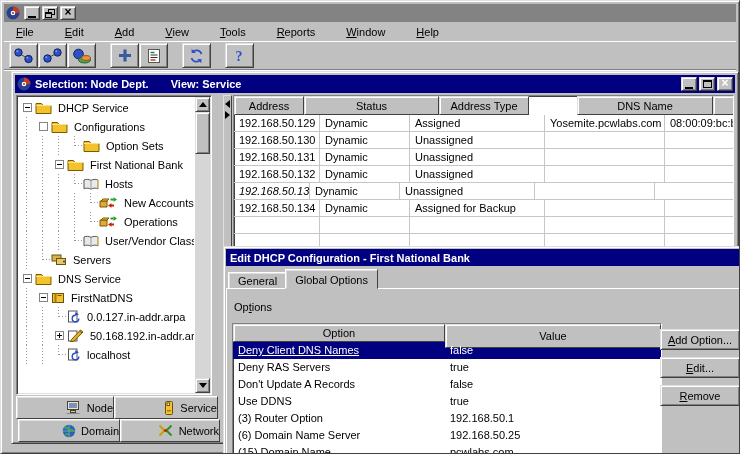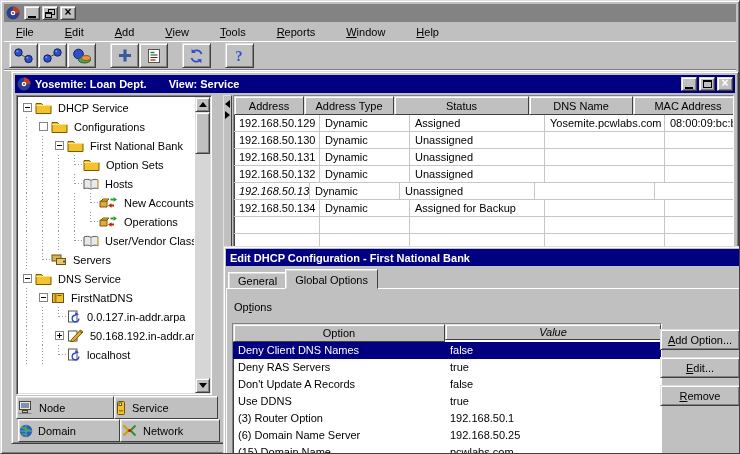--- a/index.html
+++ b/index.html
@@ -94,21 +94,21 @@
   .hcell{flex:none;display:flex;align-items:center;justify-content:center;height:19px;
     background:#c0c0c0;border:1px solid;border-color:#dfdfdf #404040 #404040 #dfdfdf;
     box-shadow:inset 1px 1px 0 #fff;overflow:hidden;white-space:nowrap;}
   .arow{display:flex;height:17px;}
   .acell{flex:none;height:17px;line-height:16px;padding-left:5px;overflow:hidden;white-space:nowrap;
     border-right:1px solid #c6c6c6;border-bottom:1px solid #c6c6c6;}
 
   
   .view-tabs{position:absolute;left:4px;top:324px;width:214px;height:46px;}
   .vtab-row{display:flex;height:23px;}
-  .vtab{display:flex;align-items:center;justify-content:flex-start;gap:5px;height:23px;
+  .vtab{display:flex;align-items:center;justify-content:flex-end;gap:5px;height:23px;
     background:#c0c0c0;border:1px solid;border-color:#fff #404040 #404040 #fff;
     box-shadow:inset 1px 1px 0 #dfdfdf;white-space:nowrap;}
 
   
   .dialog{position:absolute;left:222px;top:245px;width:518px;height:209px;background:#c0c0c0;
     border:1px solid;border-color:#dfdfdf #404040 #404040 #dfdfdf;
     box-shadow:inset 1px 1px 0 #fff;}
   .dlg-titlebar{position:absolute;left:2px;top:2px;right:0;height:17px;background:#000080;
     display:flex;align-items:center;color:#fff;font-weight:bold;padding-left:4px;white-space:nowrap;}
   .dlg-tabstrip{position:absolute;left:4px;top:22px;height:20px;display:flex;align-items:flex-end;}
@@ -251,21 +251,21 @@
   <div class="child-window">
     <div class="child-titlebar">
       <span>
           <svg width="14" height="14" viewBox="0 0 14 14">
             <circle cx="7" cy="7" r="6.5" fill="#27408f"></circle>
             <path d="M7 .5A6.5 6.5 0 0 1 13.5 7H7z" fill="#c23b22"></path>
             <circle cx="7" cy="7" r="2.3" fill="#fff"></circle>
             <circle cx="7" cy="7" r="1.1" fill="#c23b22"></circle>
           </svg>
         </span>
-      <span class="sel-label">Yosemite: Loan Dept.</span>
+      <span class="sel-label">Selection: Node Dept.</span>
       <span class="view-label">View: Service</span>
       <span class="win-btns">
         <span class="win-btn raised">
             <span class="glyph-min"></span>
           </span>
         <span class="win-btn raised">
             <span class="glyph-max"></span>
           </span>
         <span class="win-btn raised">
             <span class="glyph-close">×</span>
@@ -296,43 +296,43 @@
               <svg width="17" height="13" viewBox="0 0 17 13">
                 <path d="M1 2.5h5.5l1.5 2h8v8H1z" fill="#f4c22c" stroke="#7a5b00"></path>
                 <path d="M1 4.5h15" stroke="#fbe289"></path>
               </svg>
             </span>
             <span class="tree-label">Configurations</span>
           </div>
           <div class="tree-row">
             <span class="guide"></span>
             <span class="guide"></span>
-            <span class="expander">
-              <span class="expbox minus"></span>
-            </span>
+            <span class="guide"></span>
+            <span class="conn"></span>
             <span class="tree-icon">
               <svg width="17" height="13" viewBox="0 0 17 13">
                 <path d="M1 2.5h5.5l1.5 2h8v8H1z" fill="#f4c22c" stroke="#7a5b00"></path>
                 <path d="M1 4.5h15" stroke="#fbe289"></path>
               </svg>
             </span>
-            <span class="tree-label">First National Bank</span>
-          </div>
-          <div class="tree-row">
-            <span class="guide"></span>
-            <span class="guide"></span>
-            <span class="guide"></span>
-            <span class="conn"></span>
+            <span class="tree-label">Option Sets</span>
+          </div>
+          <div class="tree-row">
+            <span class="guide"></span>
+            <span class="guide"></span>
+            <span class="expander">
+              <span class="expbox minus"></span>
+            </span>
             <span class="tree-icon">
               <svg width="17" height="13" viewBox="0 0 17 13">
                 <path d="M1 2.5h5.5l1.5 2h8v8H1z" fill="#f4c22c" stroke="#7a5b00"></path>
                 <path d="M1 4.5h15" stroke="#fbe289"></path>
               </svg>
             </span>
-            <span class="tree-label">Option Sets</span>
+            <span class="tree-label">First National Bank</span>
           </div>
           <div class="tree-row">
             <span class="guide"></span>
             <span class="guide"></span>
             <span class="guide"></span>
             <span class="conn"></span>
             <span class="tree-icon">
               <svg width="16" height="12" viewBox="0 0 16 12">
                 <path d="M8 2.4C6.2 1.1 2.6 1.1 1 2v8.8c1.6-.9 5.2-.9 7 .4 1.8-1.3 5.4-1.3 7-.4V2c-1.6-.9-5.2-.9-7 .4z" fill="#e9e9e9" stroke="#555"></path>
                 <path d="M8 2.4v8.8" stroke="#999"></path>
@@ -483,23 +483,23 @@
     </div>
 
     <div class="splitter">
       <span class="split-arr-l"></span>
       <span class="split-arr-r"></span>
     </div>
 
     <div class="addr-pane">
       <div class="addr-head" id="addr-head">
           <span class="hcell" style="width: 70px;">Address</span>
+          <span class="hcell" style="width: 135px;">Status</span>
           <span class="hcell" style="width: 90px;">Address Type</span>
-          <span class="hcell" style="width: 135px;">Status</span>
-          <span class="hcell" style="width: 104px;">DNS Name</span>
+          <span class="hcell" style="width: 136px; margin-left: 48px;">DNS Name</span>
           <span class="hcell" style="width: 110px;">MAC Address</span>
         </div>
       <div id="addr-body">
           <div class="arow">
             <span class="acell" style="width: 86px;">192.168.50.129</span>
             <span class="acell" style="width: 90px;">Dynamic</span>
             <span class="acell" style="width: 135px;">Assigned</span>
             <span class="acell" style="width: 120px;">Yosemite.pcwlabs.com</span>
             <span class="acell" style="width: 110px;">08:00:09:bc:b</span>
           </div>
@@ -688,25 +688,25 @@
     </div>
     <div class="dlg-tabstrip" id="dlg-tabs">
         <span class="dlg-tab">General</span>
         <span class="dlg-tab active">Global Options</span>
       </div>
     <div class="dlg-panel"></div>
     <div class="opt-label" id="opt-label">Op<u>t</u>ions</div>
     <div class="opt-list">
       <div class="opt-head" id="opt-head">
           <span class="hcell" style="width: 212px; height: 18px;">Option</span>
-          <span class="hcell" style="width: 216px; height: 16px; font-style: italic;">Value</span>
+          <span class="hcell" style="width: 216px; height: 24px;">Value</span>
         </div>
       <div id="opt-body">
           <div class="orow sel">
-            <span class="ocell" style="width: 212px;">Deny Client DNS Names</span>
+            <span class="ocell" style="width: 212px; text-decoration: underline;">Deny Client DNS Names</span>
             <span class="ocell" style="width: 216px;">false</span>
           </div>
           <div class="orow">
             <span class="ocell" style="width: 212px;">Deny RAS Servers</span>
             <span class="ocell" style="width: 216px;">true</span>
           </div>
           <div class="orow">
             <span class="ocell" style="width: 212px;">Don't Update A Records</span>
             <span class="ocell" style="width: 216px;">false</span>
           </div>

